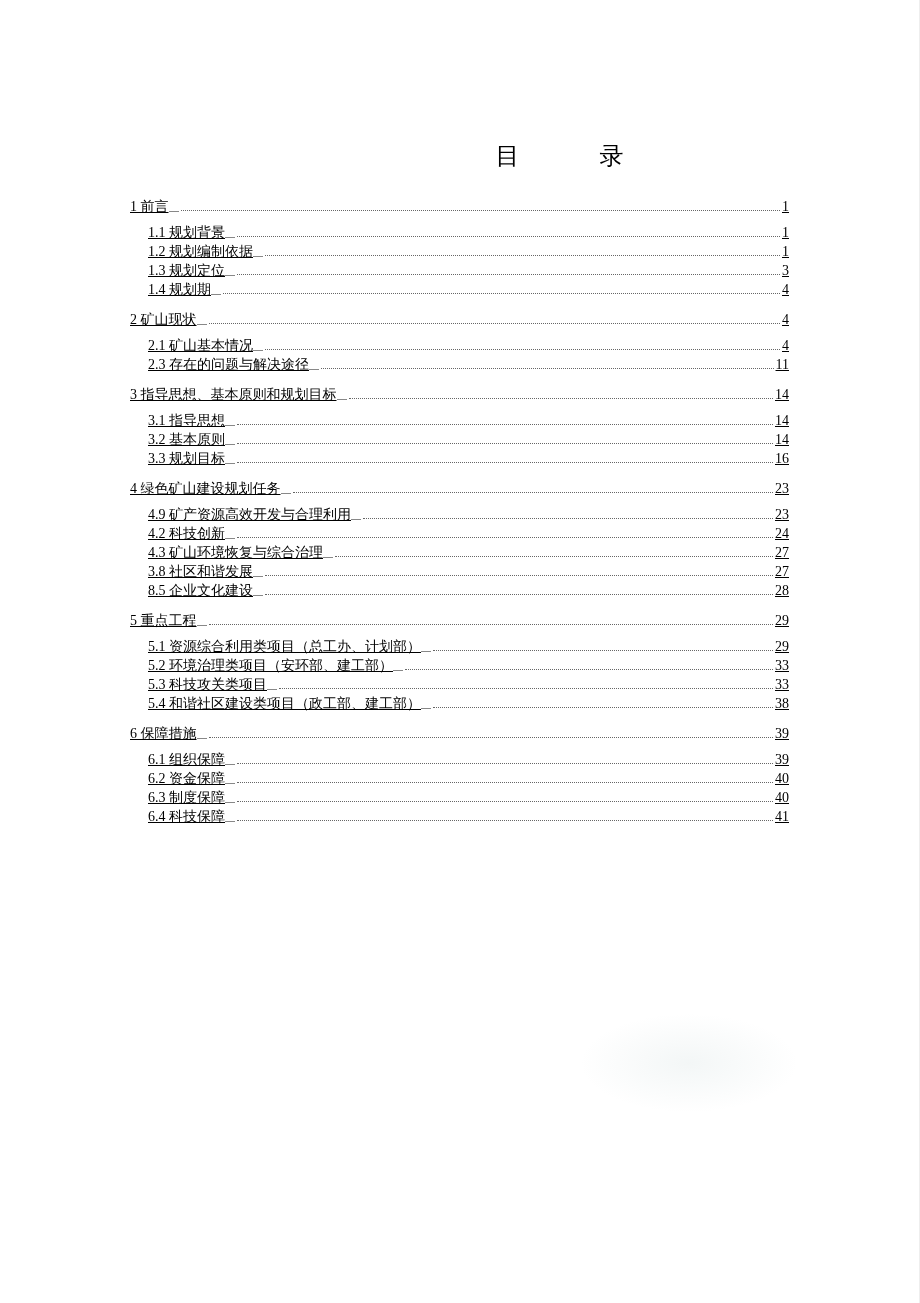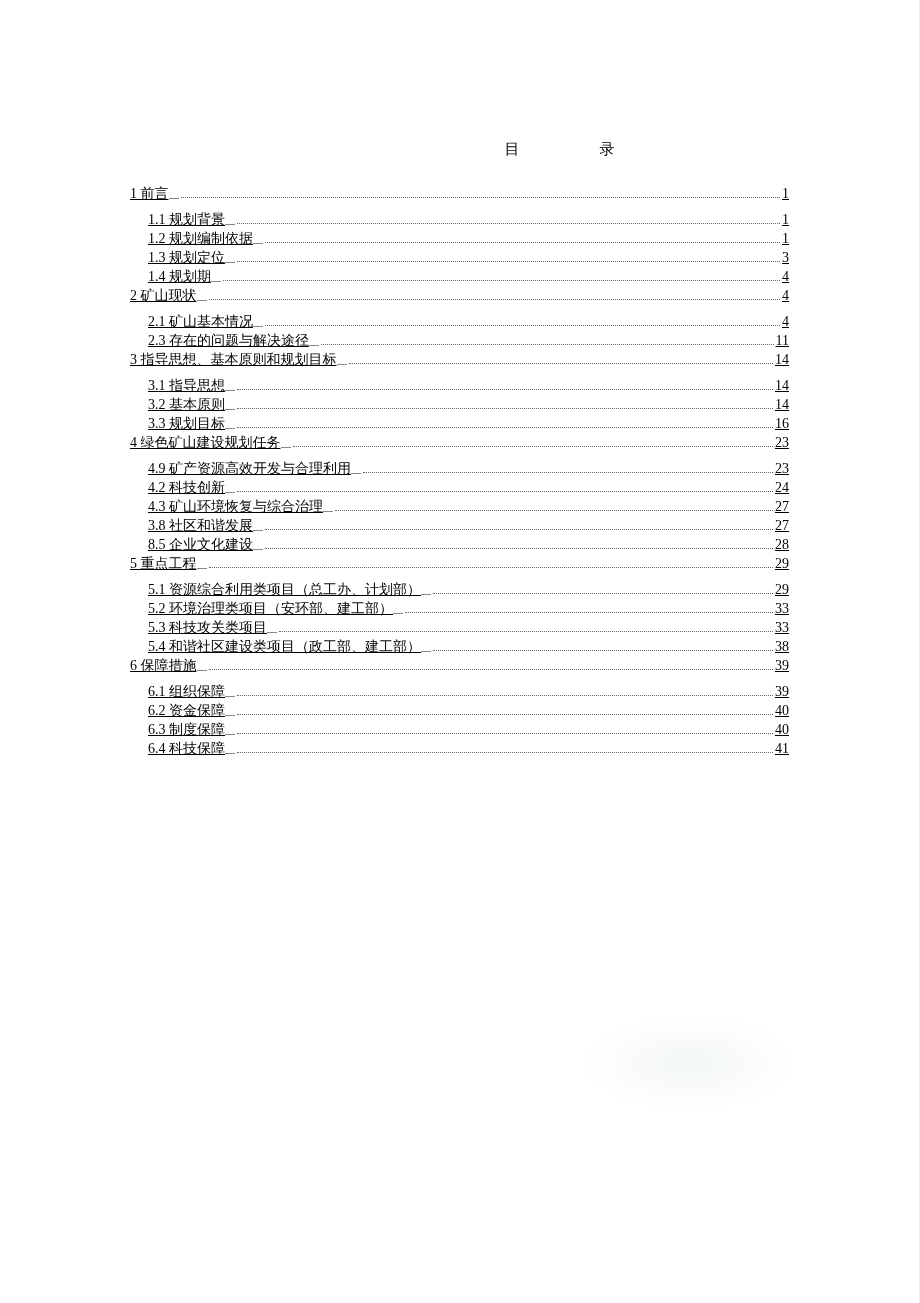--- a/index.html
+++ b/index.html
@@ -12,34 +12,34 @@
     }
     .page {
       width: 920px;
       min-height: 1303px;
       padding: 140px 130px 120px 130px;
       position: relative;
       border-right: 1px solid #eee;
     }
     .title {
       text-align: center;
-      font-size: 15px;
+      font-size: 24px;
       letter-spacing: 80px;
       padding-left: 280px;
       margin-bottom: 28px;
       color: #000;
     }
     .toc-row {
       display: flex;
       align-items: flex-end;
       width: 100%;
       line-height: 1.0;
       margin-bottom: 5px;
     }
-    .toc-row.level1 { margin-top: 5px; margin-bottom: 12px; }
+    .toc-row.level1 { margin-top: 16px; margin-bottom: 12px; }
     .toc-row.level2 { padding-left: 18px; }
     .toc-label a { color: #000; text-decoration: underline; }
     .toc-label { font-size: 14px; white-space: nowrap; color: #000; }
     .toc-dots {
       flex: 1;
       border-bottom: 1px dotted #666;
       margin: 0 2px 3px 2px;
       min-width: 10px;
       height: 1px;
     }

